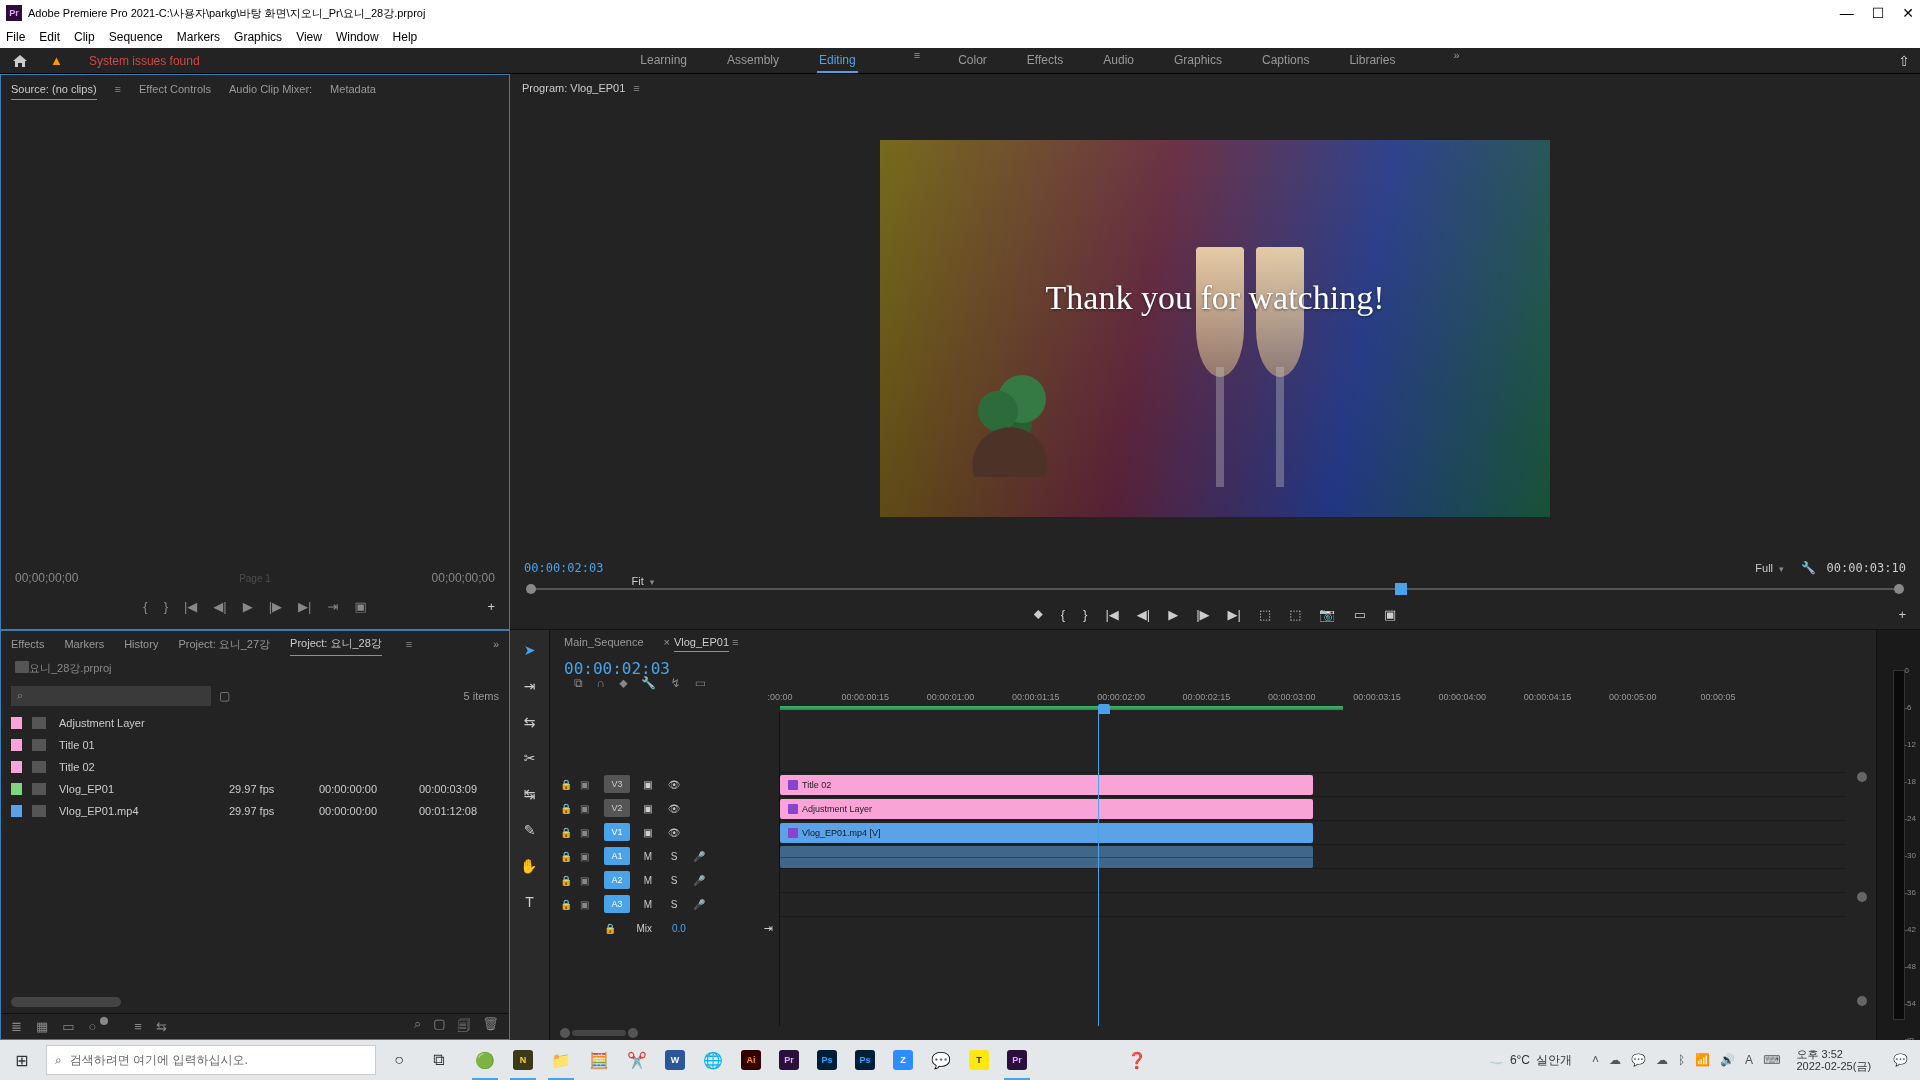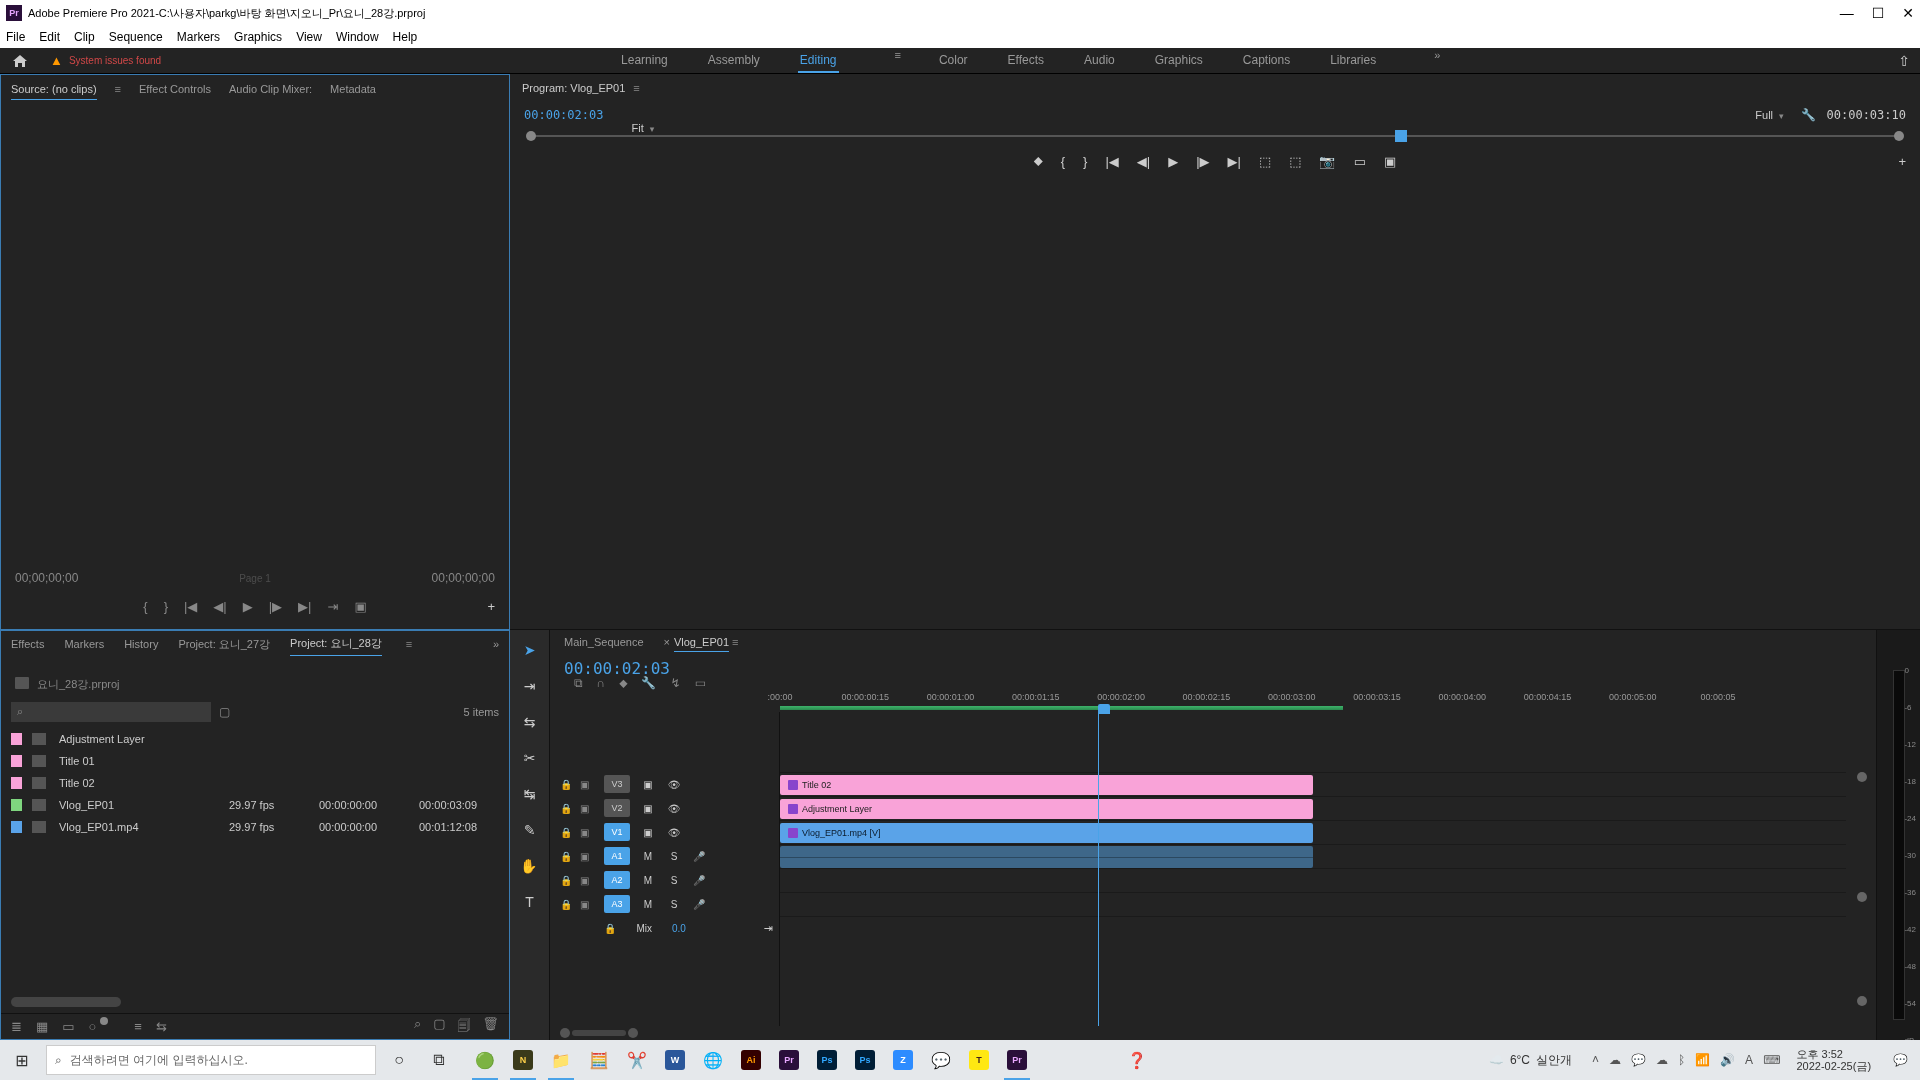--- a/index.html
+++ b/index.html
@@ -5,21 +5,21 @@
 * { margin: 0; padding: 0; box-sizing: border-box; font-family: 'Segoe UI', Tahoma, sans-serif; user-select: none; }
 body { width: 1920px; height: 1080px; background: #1e1e1e; overflow: hidden; color: #ccc; font-size: 12px; }
 .titlebar { height: 26px; background: #fff; display: flex; align-items: center; padding: 0 6px; color: #000; font-size: 11px; }
 .titlebar-icon { width: 16px; height: 16px; background: #2a0f3a; display: inline-flex; align-items: center; justify-content: center; color: #e8a6ff; font-size: 9px; font-weight: bold; margin-right: 6px; }
 .titlebar-controls { margin-left: auto; display: flex; gap: 18px; font-size: 14px; }
 .menubar { height: 22px; background: #fff; display: flex; align-items: center; padding: 0 6px; gap: 14px; font-size: 12px; color: #000; }
 .menubar span { cursor: pointer; }
 .topbar { height: 26px; background: #232323; display: flex; align-items: center; padding: 0 10px; border-bottom: 1px solid #000; }
 .home-icon { width: 20px; height: 18px; display: inline-flex; align-items: center; justify-content: center; margin-right: 20px; }
 .warning-icon { color: #ff9800; margin-right: 6px; font-size: 13px; }
-.system-issues { color: #d14848; font-size: 10px; }
+.system-issues { color: #d14848; font-size: 12px; margin-left: 20px; }
 .workspaces { flex: 1; display: flex; justify-content: center; gap: 36px; font-size: 12px; color: #999; }
 .workspaces .ws { padding: 4px 2px; cursor: pointer; }
 .workspaces .ws.active { color: #4aa3e8; border-bottom: 2px solid #4aa3e8; }
 .ws-arrow { color: #999; font-size: 11px; margin-left: 20px; }
 .share-icon { margin-left: auto; color: #ccc; font-size: 14px; }
 .main-area { display: flex; height: calc(100% - 26px - 22px - 26px - 40px); }
 .left-col { width: 510px; display: flex; flex-direction: column; }
 .source-panel { flex: 0 0 calc(100% - 410px); border: 1px solid #3a7cb3; background: #232323; display: flex; flex-direction: column; }
 .panel-tabs { height: 28px; display: flex; align-items: center; gap: 18px; padding: 0 10px; background: #232323; font-size: 11px; }
 .panel-tab { color: #999; padding: 4px 0; cursor: pointer; border-bottom: 1px solid transparent; }
@@ -28,21 +28,21 @@
 .source-empty { flex: 1; }
 .source-footer { height: 66px; padding: 8px 14px; }
 .source-time-row { display: flex; align-items: center; justify-content: space-between; font-size: 12px; color: #888; }
 .source-controls { display: flex; justify-content: center; gap: 16px; margin-top: 14px; color: #888; font-size: 13px; position: relative; }
 .source-controls .plus-end { position: absolute; right: 0; color: #ccc; }
 .project-panel { flex: 1; border: 1px solid #3a7cb3; background: #232323; display: flex; flex-direction: column; }
 .proj-tabs { height: 26px; display: flex; align-items: center; gap: 20px; padding: 0 10px; font-size: 11px; color: #999; }
 .proj-tabs .pt { padding: 4px 0; cursor: pointer; }
 .proj-tabs .pt.active { color: #ccc; border-bottom: 1px solid #4aa3e8; }
 .proj-tabs .more { margin-left: auto; }
-.proj-name-row { padding: 4px 14px; display: flex; align-items: flex-start; gap: 8px; color: #888; font-size: 11px; margin-top: 16px; }
+.proj-name-row { padding: 4px 14px; display: flex; align-items: flex-start; gap: 0; color: #888; font-size: 11px; }
 .folder-ic { width: 14px; height: 12px; background: #555; border-radius: 1px; display: inline-block; }
 .proj-search-row { padding: 6px 10px; display: flex; align-items: center; }
 .proj-search { background: #3a3a3a; border: none; height: 20px; width: 200px; color: #ccc; padding: 0 6px 0 24px; font-size: 11px; }
 .search-wrap { position: relative; }
 .search-ic { position: absolute; left: 6px; top: 3px; color: #888; font-size: 11px; }
 .bin-ic { margin-left: 8px; color: #888; }
 .item-count { margin-left: auto; color: #999; font-size: 11px; }
 .proj-header { display: flex; padding: 6px 10px; border-bottom: 1px solid #111; font-size: 11px; color: #999; }
 .col-name { flex: 0 0 210px; padding-left: 28px; }
 .col-fr { flex: 0 0 90px; }
@@ -331,20 +331,28 @@
     </div>
   </div>
 
   <div class="right-col">
 
     <div class="program-panel">
       <div class="prog-tabs">
         <span>Program: Vlog_EP01</span>
         <span style="color:#888">≡</span>
       </div>
+      <div class="prog-preview-wrap">
+        <div class="prog-preview">
+          <div class="plant"></div>
+          <div class="glass1"></div>
+          <div class="glass2"></div>
+          <div class="preview-text">Thank you for watching!</div>
+        </div>
+      </div>
       <div class="prog-info-row">
         <span class="prog-tc">00:00:02:03</span>
         <span class="prog-fit"><span>Fit</span><span class="prog-fit-arrow">▾</span></span>
         <span class="prog-full"><span>Full</span><span class="prog-fit-arrow">▾</span></span>
         <span class="prog-wrench">🔧</span>
         <span class="prog-dur">00:00:03:10</span>
       </div>
       <div class="prog-scrub">
         <div class="scrub-track"></div>
         <div class="scrub-start"></div>

